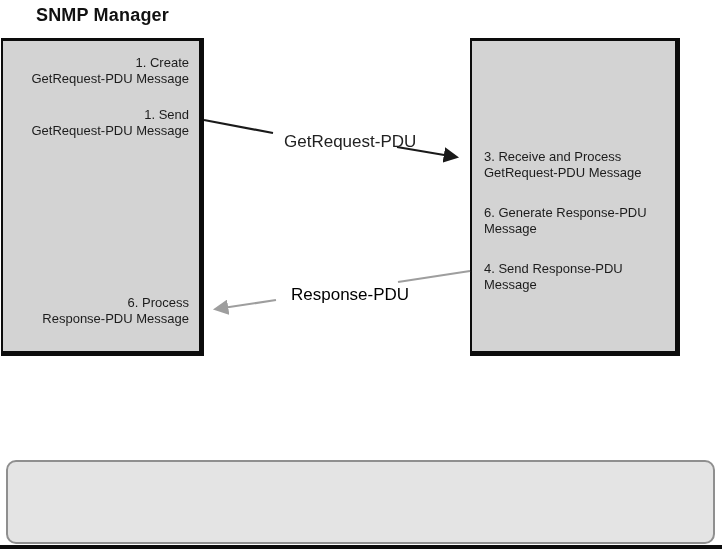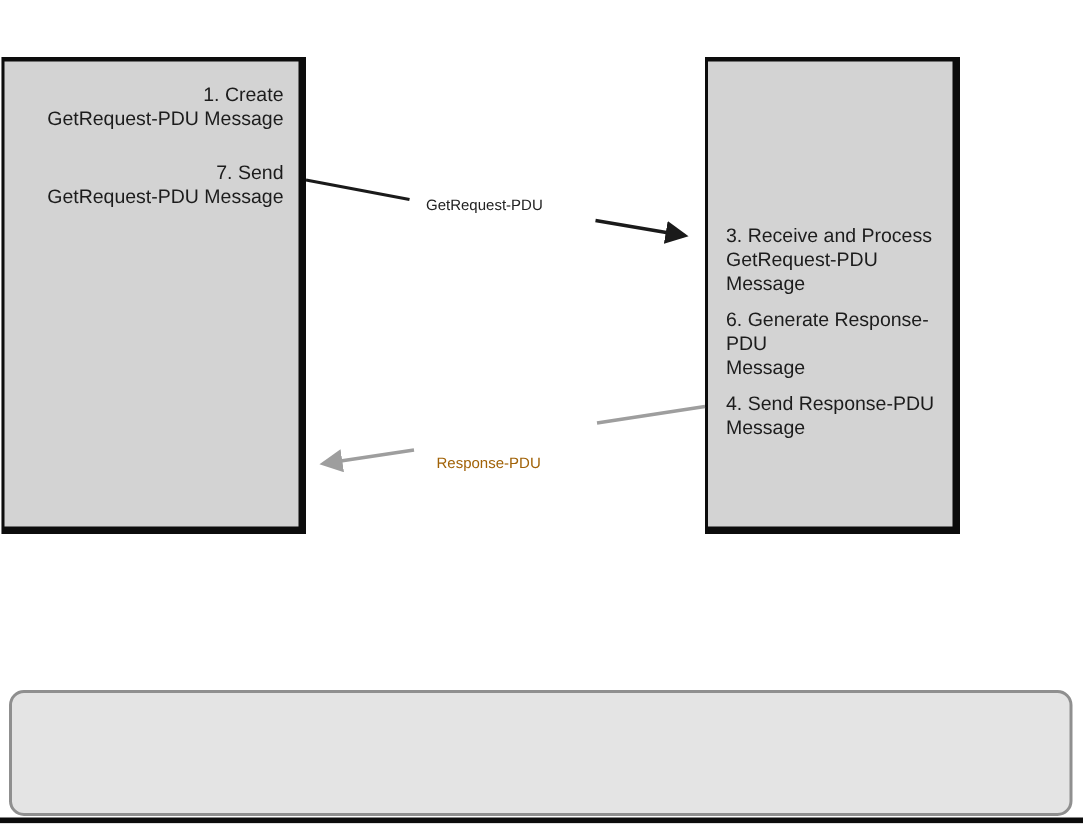--- a/index.html
+++ b/index.html
@@ -31,21 +31,21 @@
     position: absolute;
     top: 38px;
     height: 318px;
     box-sizing: border-box;
     background: #d3d3d3;
     border-style: solid;
     border-color: #0c0c0c;
     border-width: 3px 5px 5px 2px;
   }
   #manager-box { left: 1px;   width: 203px; }
-  #agent-box   { left: 470px; width: 170px; }
+  #agent-box   { left: 470px; width: 210px; }
 
   .step {
     position: absolute;
     font-size: 13px;
     line-height: 16px;
     color: #1c1c1c;
     white-space: pre-line;
   }
   .step.right-align { right: 10px; text-align: right; }
   .step.left-align  { left: 12px;  text-align: left;  }
@@ -58,25 +58,25 @@
   #step-sendresp { top: 220px; }
 
   #arrows-layer {
     position: absolute;
     left: 0; top: 0;
     width: 722px; height: 549px;
     pointer-events: none;
   }
   .msg-label {
     position: absolute;
-    font-size: 10px;
+    font-size: 17px;
     white-space: nowrap;
   }
   #request-label  { left: 284px; top: 132px; color: #222222; }
-  #response-label { left: 291px; top: 285px; color: #a16207; margin-top: 19px; }
+  #response-label { left: 291px; top: 285px; color: #000000; }
 
   #note-box {
     position: absolute;
     left: 6px;
     top: 460px;
     width: 709px;
     height: 84px;
     box-sizing: border-box;
     background: #e4e4e4;
     border: 2px solid #8f8f8f;
@@ -89,27 +89,30 @@
     width: 722px;
     height: 4px;
     background: #0c0c0c;
   }
 </style>
 </head>
 <body>
 
 <div id="canvas">
 
+  <div class="entity-title" id="manager-title">SNMP Manager</div>
 
 
   <div class="entity-box" id="manager-box">
     <div class="step right-align" id="step-create">1. Create
 GetRequest-PDU Message</div>
-    <div class="step right-align" id="step-send">7. Send
+    <div class="step right-align" id="step-send">1. Send
 GetRequest-PDU Message</div>
+    <div class="step right-align" id="step-process">6. Process
+Response-PDU Message</div>
   </div>
 
   <div class="entity-box" id="agent-box">
     <div class="step left-align" id="step-receive">3. Receive and Process
 GetRequest-PDU Message</div>
     <div class="step left-align" id="step-generate">6. Generate Response-PDU
 Message</div>
     <div class="step left-align" id="step-sendresp">4. Send Response-PDU
 Message</div>
   </div>

